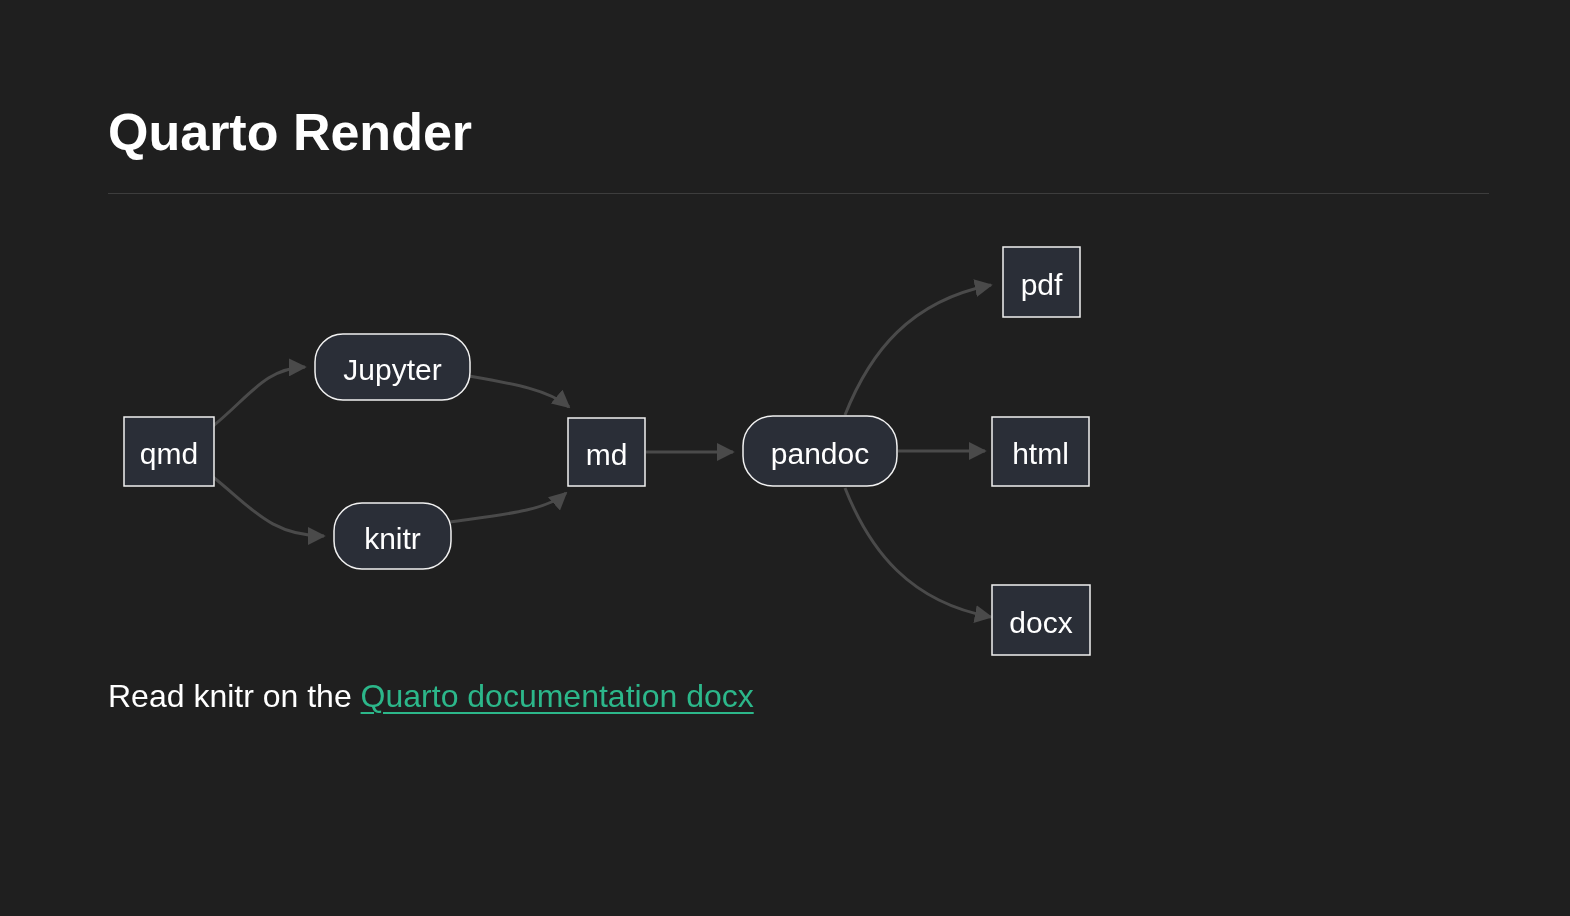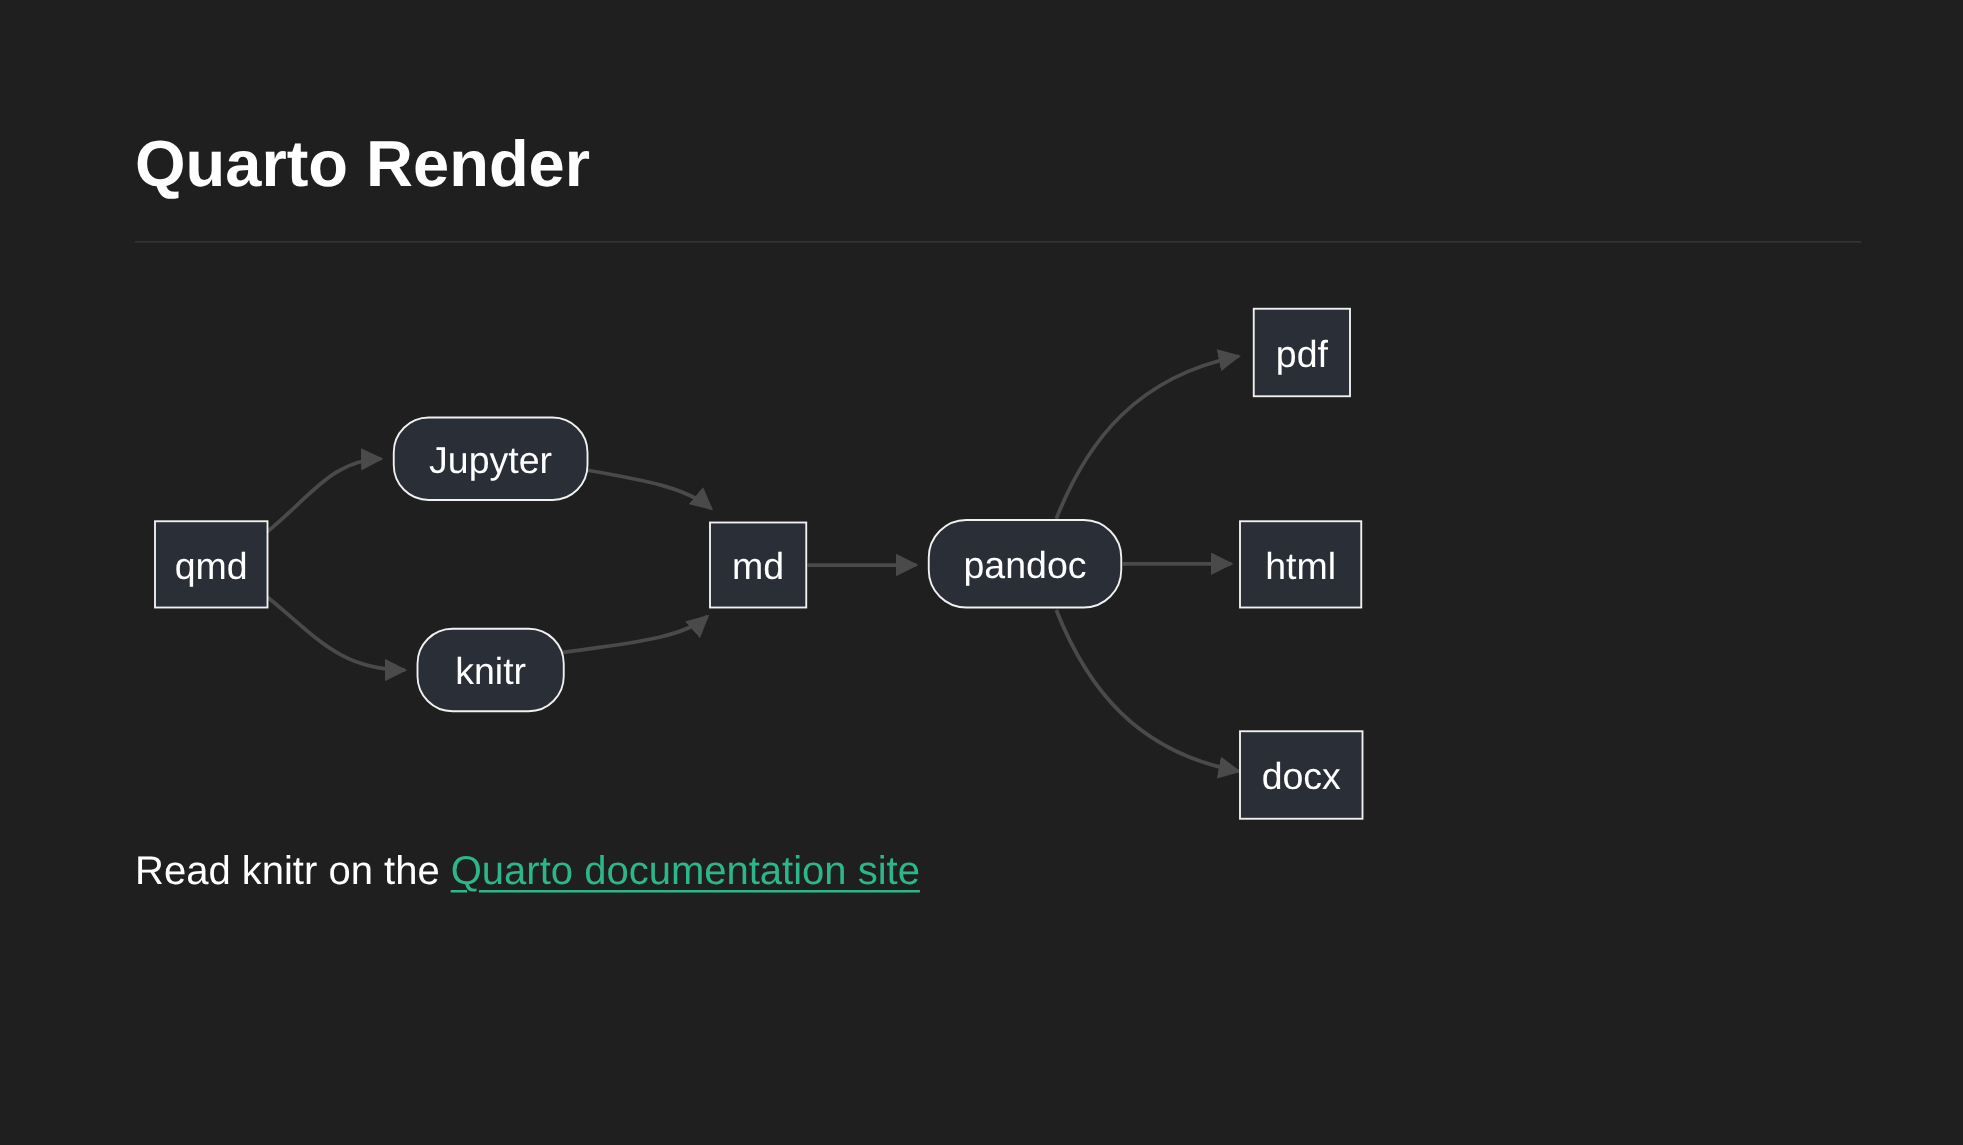--- a/index.html
+++ b/index.html
@@ -114,15 +114,15 @@
           <rect x="992" y="417" width="97" height="69" rx="0" ry="0" fill="#2a2e37" stroke="#f1f1f1" stroke-width="1.5"></rect>
           <text x="1040.5" y="453.5" text-anchor="middle" dominant-baseline="central" fill="#ffffff" font-size="30">html</text>
         </g>
         <g>
           <rect x="992" y="585" width="98" height="70" rx="0" ry="0" fill="#2a2e37" stroke="#f1f1f1" stroke-width="1.5"></rect>
           <text x="1041" y="622" text-anchor="middle" dominant-baseline="central" fill="#ffffff" font-size="30">docx</text>
         </g>
       </svg>
   </div>
 
-  <p class="read-more"><span>Read knitr on the </span><a href="#" style="color: rgb(44, 183, 138); text-decoration-color: rgb(44, 183, 138);">Quarto documentation site</a></p>
+  <p class="read-more"><span>Read knitr on the </span><a href="#" style="color: rgb(44, 183, 138); text-decoration-color: rgb(44, 183, 138);">Quarto documentation docx</a></p>
 
 </div>
 
 </body></html>

